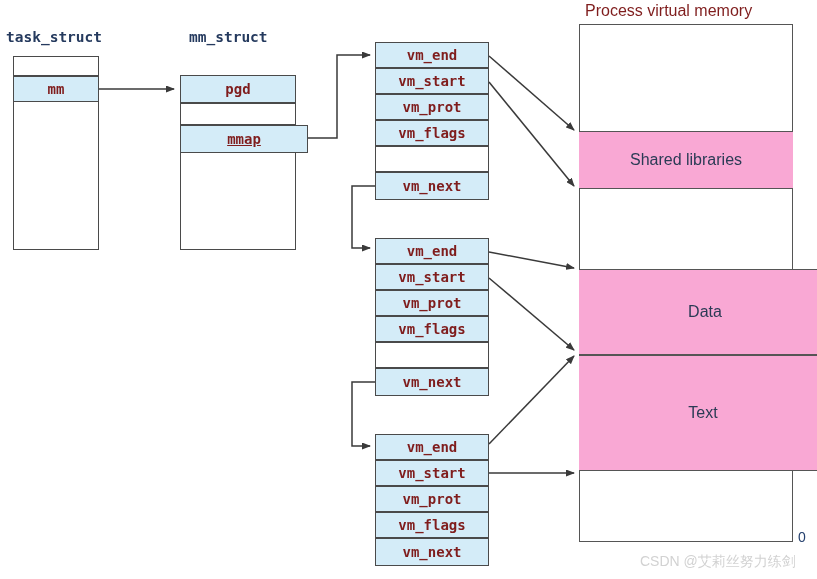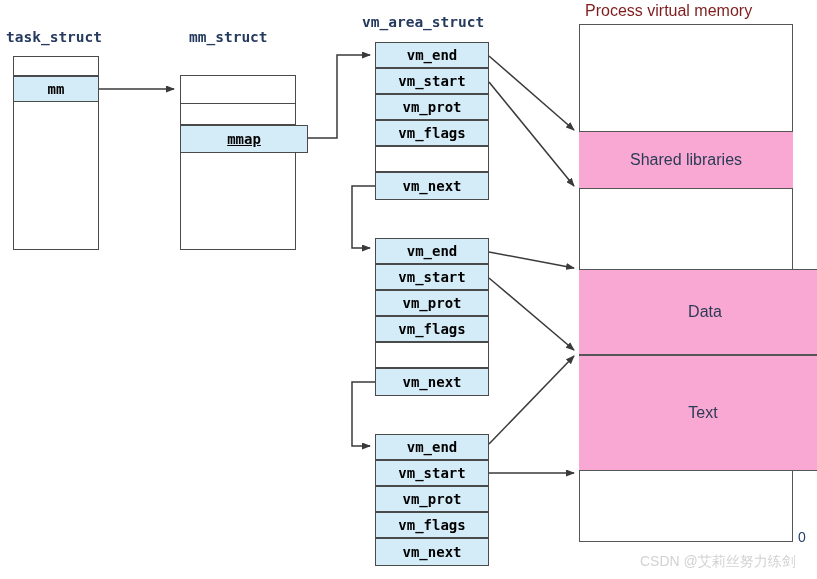--- a/index.html
+++ b/index.html
@@ -39,21 +39,21 @@
     position: absolute;
     box-sizing: border-box;
     border: 1.4px solid #4a4a4a;
     background: #d4ecf8;
     display: flex;
     align-items: center;
     justify-content: center;
     font-family: "DejaVu Sans Mono", monospace;
     font-size: 14px;
     font-weight: bold;
-    color: #000000;
+    color: #7f1d1d;
     letter-spacing: 0px;
   }
   .row.plain {
     background: #ffffff;
   }
   
   .caption-mono {
     position: absolute;
     font-family: "DejaVu Sans Mono", monospace;
     font-size: 14.5px;
@@ -130,28 +130,28 @@
 
     <path d="M 375 382 L 352 382 L 352 446 L 370 446" stroke="#3a3a3a" stroke-width="1.5" fill="none" marker-end="url(#arrowhead)"></path>
 
     <path d="M 489 444 L 574 356" stroke="#3a3a3a" stroke-width="1.5" fill="none" marker-end="url(#arrowhead)"></path>
 
     <path d="M 489 473 L 574 473" stroke="#3a3a3a" stroke-width="1.5" fill="none" marker-end="url(#arrowhead)"></path>
   </svg>
 
   <div class="caption-mono" style="left:6px; top:29px;">task_struct</div>
   <div class="caption-mono" style="left:189px; top:29px;">mm_struct</div>
-  <div class="caption-mono" style="left:362px; top:14px;">vm_area_struct</div>
   <div class="caption-sans" style="left:585px; top:2px;">Process virtual memory</div>
 
   <div class="box" style="left:13px; top:56px; width:86px; height:194px;"></div>
   <div class="row plain" style="left:13px; top:56px; width:86px; height:20px;"></div>
   <div class="row" style="left:13px; top:76px; width:86px; height:26px;">mm</div>
 
   <div class="box" style="left:180px; top:75px; width:116px; height:175px;"></div>
+  <div class="row" style="left:180px; top:75px; width:116px; height:28px;">pgd</div>
   <div class="row plain" style="left:180px; top:103px; width:116px; height:22px;"></div>
   <div class="row" style="left:180px; top:125px; width:128px; height:28px;text-decoration:underline;">mmap</div>
 
   <div class="box" style="left:375px; top:42px; width:114px; height:158px;"></div>
   <div class="row" style="left:375px; top:42px; width:114px; height:26px;">vm_end</div>
   <div class="row" style="left:375px; top:68px; width:114px; height:26px;">vm_start</div>
   <div class="row" style="left:375px; top:94px; width:114px; height:26px;">vm_prot</div>
   <div class="row" style="left:375px; top:120px; width:114px; height:26px;">vm_flags</div>
   <div class="row plain" style="left:375px; top:146px; width:114px; height:26px;"></div>
   <div class="row" style="left:375px; top:172px; width:114px; height:28px;">vm_next</div>

